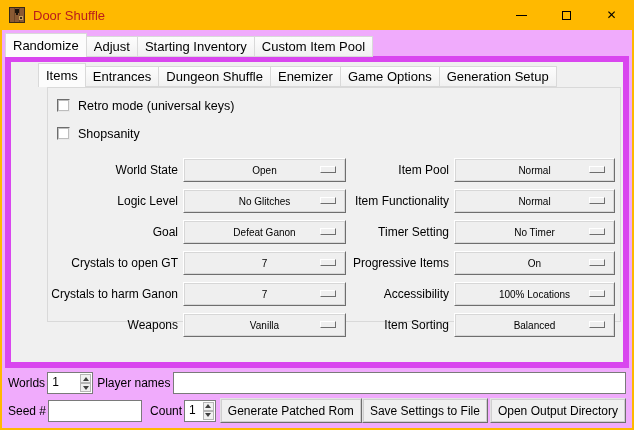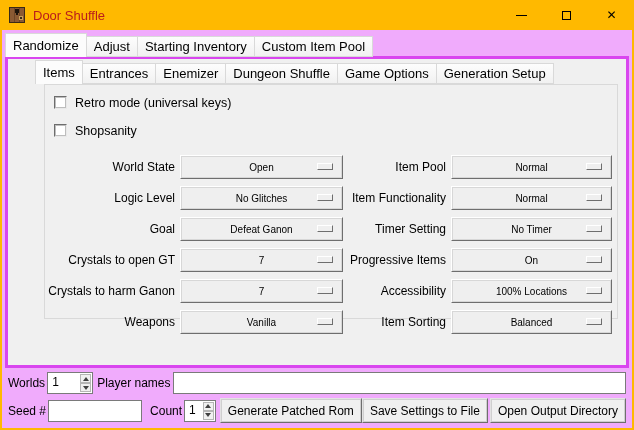--- a/index.html
+++ b/index.html
@@ -33,21 +33,21 @@
     display:flex; align-items:center; margin-right:0; cursor:default; white-space:nowrap;
   }
   .tab + .tab{ border-left:none; }
   .tab.active{
     height:24px; background:#fcfcfc; border-bottom:none; position:relative; z-index:4;
     border-left:1px solid #d9d9d9;
   }
   .tabrow-1{ position:absolute; left:3px; top:3px; }
   .pane1{
     position:absolute; left:3px; top:26px; width:624px; height:312px;
-    background:#f0f0f0; border:3px solid #d946ef;
+    background:#f0f0f0; border:6px solid #d946ef;
   }
   .tabrow-2{ margin-left:27px; margin-top:1px; }
   .pane2{
     position:absolute; left:36px; top:25px; width:574px; height:235px;
     background:#f0f0f0; border:1px solid #d9d9d9; padding-top:7px;
   }
   
   .check-row{ display:flex; align-items:center; height:21px; margin-left:9px; margin-bottom:7px; }
   .checkbox{
     width:13px; height:13px; background:#fff;
@@ -141,22 +141,22 @@
       <div class="tab">Adjust</div>
       <div class="tab">Starting Inventory</div>
       <div class="tab">Custom Item Pool</div>
     </div>
 
     <div class="pane1">
 
       <div class="tabrow tabrow-2">
         <div class="tab active">Items</div>
         <div class="tab">Entrances</div>
+        <div class="tab">Dungeon Shuffle</div>
         <div class="tab">Enemizer</div>
-        <div class="tab">Dungeon Shuffle</div>
         <div class="tab">Game Options</div>
         <div class="tab">Generation Setup</div>
       </div>
 
       <div class="pane2">
 
         <div class="check-row">
           <span class="checkbox"></span>
           <span class="check-label">Retro mode (universal keys)</span>
         </div>

